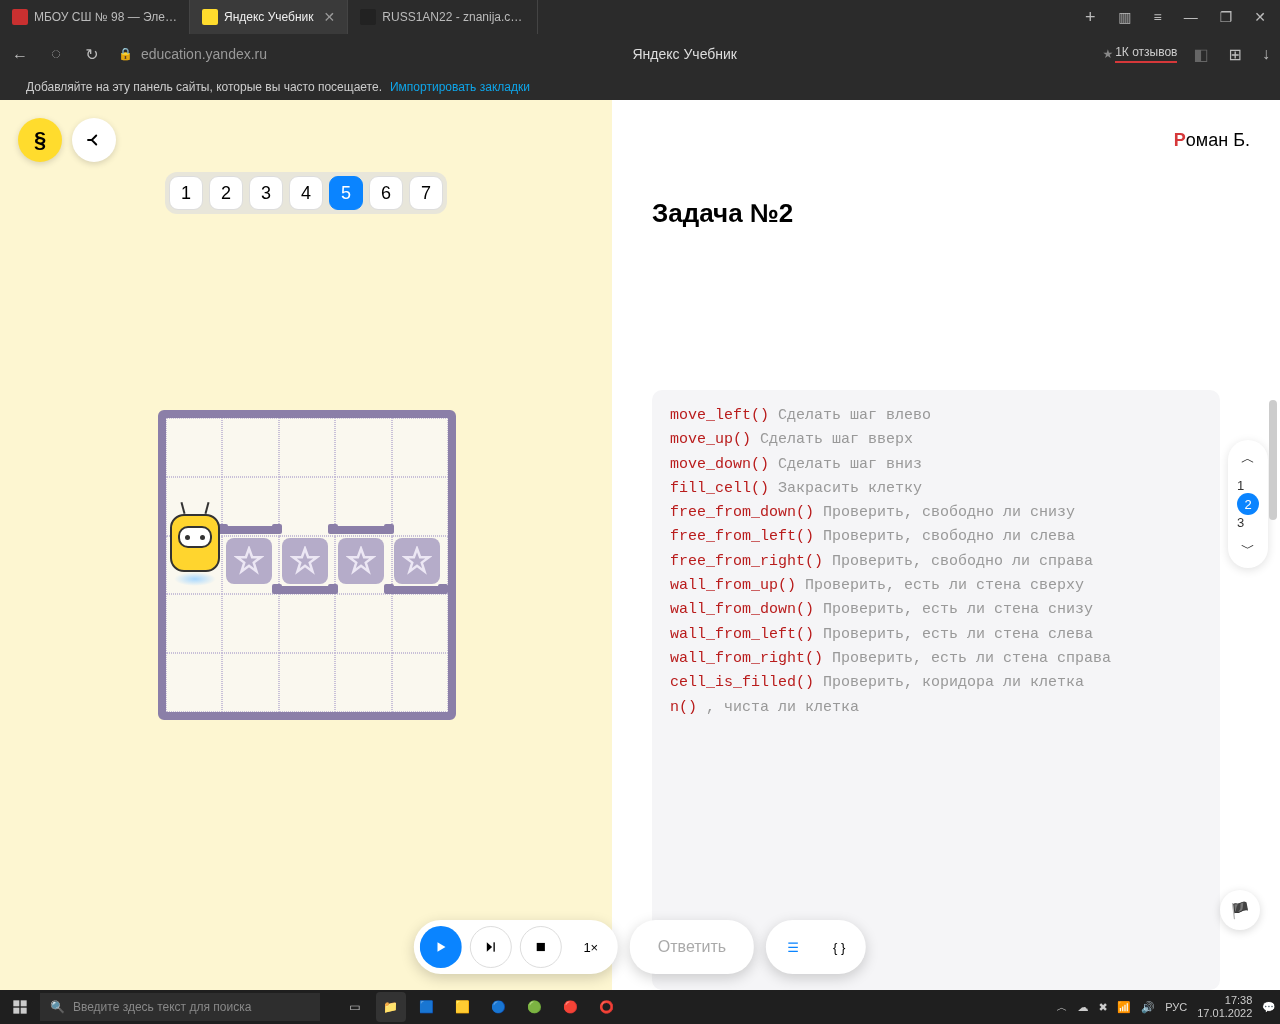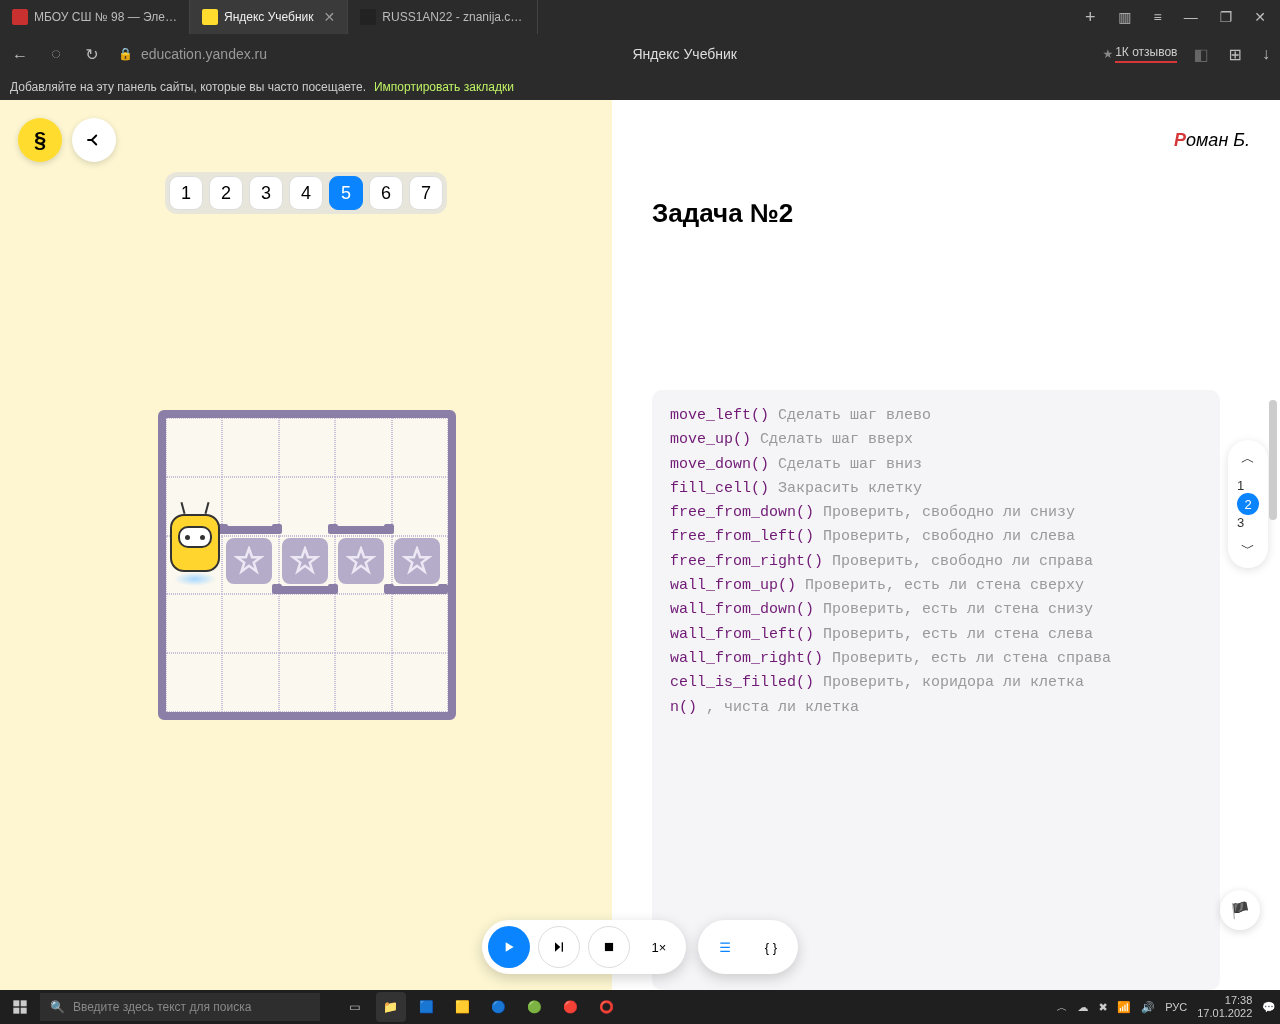--- a/index.html
+++ b/index.html
@@ -21,22 +21,22 @@
 .nav-icn { width: 20px; display: flex; justify-content: center; cursor: pointer; }
 .addr { display: flex; align-items: center; gap: 8px; font-size: 14px; color: #999; }
 .addr .lock { font-size: 12px; }
 .spacer { flex: 1; }
 .page-title-nav { color: #ddd; font-size: 14px; }
 .reviews { color: #ccc; font-size: 12px; display: flex; align-items: center; gap: 2px; }
 .reviews .star { color: #888; }
 .reviews .underline { border-bottom: 2px solid #d6383a; padding-bottom: 2px; }
 .rightctrls { display: flex; gap: 20px; align-items: center; }
 
-.bmbar { height: 26px; background: #2b2b2b; display: flex; align-items: center; padding: 0 10px; gap: 8px; color: #ccc; font-size: 12px; }
-.bmbar .imp { color: #bef264; cursor: pointer; text-align: right; }
+.bmbar { height: 26px; background: #2b2b2b; display: flex; align-items: center; padding: 0 26px; gap: 8px; color: #ccc; font-size: 12px; }
+.bmbar .imp { color: #0ea5e9; cursor: pointer; text-align: right; }
 
 
 .content { display: flex; height: calc(100% - 134px); background: #fff; }
 .left { width: 612px; background: #fdf6d1; position: relative; }
 .right { flex: 1; background: #fff; position: relative; overflow: hidden; }
 .scrollbar-v { position: absolute; right: 0; top: 100px; width: 14px; bottom: 34px; background: transparent; }
 .scrollbar-v .thumb { background: #ccc; border-radius: 7px; width: 8px; height: 120px; margin: 200px auto 0; }
 
 
 .topbtns { position: absolute; top: 18px; left: 18px; display: flex; gap: 10px; }
@@ -57,28 +57,28 @@
 .robot { position: absolute; width: 50px; height: 66px; }
 .robot .ant { position: absolute; top: -8px; width: 2px; height: 12px; background: #333; }
 .robot .ant.l { left: 12px; transform: rotate(-15deg); }
 .robot .ant.r { right: 12px; transform: rotate(15deg); }
 .robot .body { width: 50px; height: 58px; background: #ffd52e; border: 2px solid #333; border-radius: 14px; position: absolute; top: 4px; }
 .robot .face { position: absolute; top: 10px; left: 6px; right: 6px; height: 22px; background: #fff; border: 2px solid #333; border-radius: 10px; display: flex; align-items: center; justify-content: space-around; }
 .robot .eye { width: 5px; height: 5px; background: #333; border-radius: 50%; }
 .robot .glow { position: absolute; bottom: -10px; left: 4px; right: 4px; height: 14px; background: radial-gradient(ellipse, #a8d8ff 0%, transparent 70%); border-radius: 50%; }
 
 
-.username { position: absolute; top: 30px; right: 30px; font-size: 18px; font-style: italic; }
+.username { position: absolute; top: 30px; right: 30px; font-size: 18px; }
 .username .first { color: #d6383a; font-weight: bold; }
 .task-title { position: absolute; top: 98px; left: 40px; font-size: 26px; font-weight: bold; }
 .task-desc { position: absolute; top: 140px; left: 40px; right: 60px; font-size: 17px; line-height: 1.55; color: #222; }
 
 .codebox { position: absolute; top: 290px; left: 40px; right: 60px; bottom: 0; background: #f5f5f7; border-radius: 10px; padding: 14px 18px; font-family: 'Courier New', monospace; font-size: 15px; line-height: 1.62; overflow: hidden; }
 .codeline { }
-.fn { color: #701a75; }
+.fn { color: #b91c1c; }
 .cm { color: #999; }
 
 
 .rnav { position: absolute; right: 12px; top: 340px; width: 40px; background: #fff; border-radius: 20px; box-shadow: 0 2px 10px rgba(0,0,0,0.12); padding: 10px 0; display: flex; flex-direction: column; align-items: center; gap: 10px; }
 .rnav .arr { cursor: pointer; font-size: 14px; color: #333; }
 .rnav .num { font-size: 13px; color: #333; cursor: pointer; }
 .rnav .num.cur { background: #0a84ff; color: #fff; width: 22px; height: 22px; border-radius: 50%; display: flex; align-items: center; justify-content: center; }
 
 
 .bottomctrls { position: absolute; bottom: 50px; left: 50%; transform: translateX(-50%); display: flex; gap: 12px; align-items: center; z-index: 10; }
@@ -307,20 +307,21 @@
           <rect x="16" y="5" width="2" height="14" fill="#000"></rect>
         </svg>
       </div>
     <div class="ctrlbtn stop">
         <svg width="14" height="14" viewBox="0 0 24 24">
           <rect x="5" y="5" width="14" height="14" fill="#000"></rect>
         </svg>
       </div>
     <div class="ctrlbtn">1×</div>
   </div>
+  <div class="answer">Ответить</div>
   <div class="viewg">
     <div class="ctrlbtn" style="color:#0a84ff">☰</div>
     <div class="ctrlbtn">{ }</div>
   </div>
 </div>
 
 <div class="taskbar">
   <div class="startbtn">
       <svg width="16" height="16" viewBox="0 0 24 24">
         <rect x="2" y="2" width="9" height="9" fill="#ccc"></rect>

